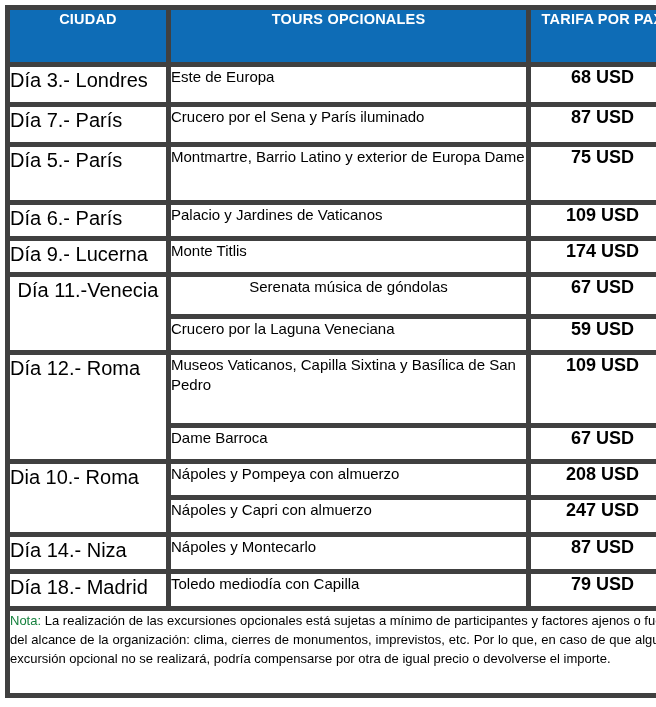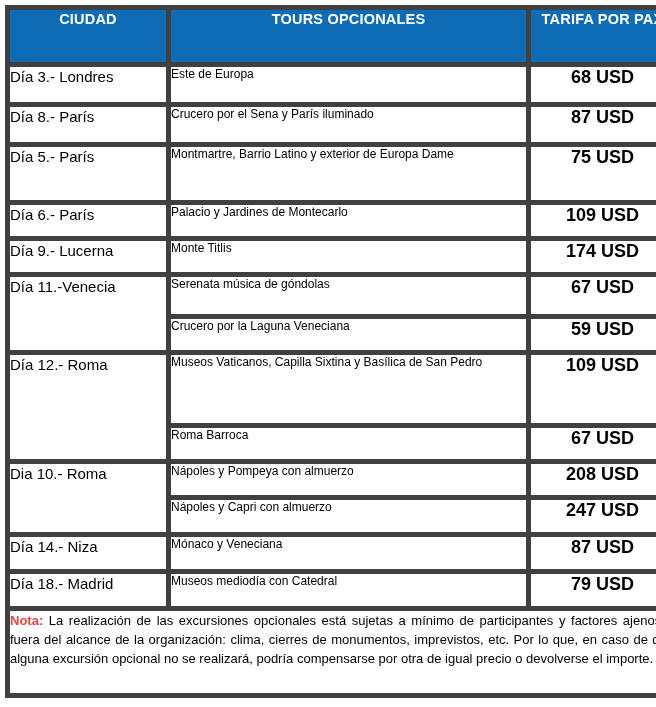--- a/index.html
+++ b/index.html
@@ -48,61 +48,61 @@
     padding-top: 7px;
     line-height: 1.35;
     border-color: #000000;
   }
   th.col-city   { width: 161px; }
   th.col-tours  { width: 360px; }
   th.col-fare   { width: 148px; }
 
   
   td.city {
-    font-size: 15px;
+    font-size: 20px;
     padding: 9px 0 9px 9px;
     vertical-align: middle;
     line-height: 1.3;
     white-space: nowrap;
   }
   td.tour {
-    font-size: 12px;
+    font-size: 15px;
     padding: 8px 10px 8px 8px;
     line-height: 1.32;
     vertical-align: top;
   }
   td.fare {
     font-size: 18px;
     font-weight: bold;
     text-align: center;
     padding: 9px 4px 8px 4px;
     vertical-align: top;
     white-space: nowrap;
   }
 
   
   tr.h40 td  { height: 40px; }
   tr.h58 td  { height: 58px; margin-top: 18px; }
   tr.h36 td  { height: 36px; }
   tr.h37 td  { height: 37px; margin-left: 12px; }
-  tr.h42 td  { height: 42px; }
+  tr.h42 td  { height: 42px; text-align: center; }
   tr.h73 td  { height: 73px; }
 
   
   td.note {
     font-size: 13px;
     line-height: 1.47;
     text-align: justify;
     padding: 8px 7px 10px 7px;
     vertical-align: top;
     height: 87px;
   }
   .note-label {
-    color: #ef4444;
-    font-weight: bold;
+    color: #15803d;
+    font-weight: normal;
   }
 </style>
 </head>
 <body>
 
 <div class="sheet">
 
   <table class="tours">
     <thead>
       <tr>
@@ -113,34 +113,34 @@
     </thead>
     <tbody>
 
       <tr class="h40">
         <td class="city">Día 3.- Londres</td>
         <td class="tour">Este de Europa</td>
         <td class="fare">68 USD</td>
       </tr>
 
       <tr class="h40">
-        <td class="city">Día 8.- París</td>
+        <td class="city">Día 7.- París</td>
         <td class="tour">Crucero por el Sena y París iluminado</td>
         <td class="fare">87 USD</td>
       </tr>
 
       <tr class="h58">
         <td class="city">Día 5.- París</td>
         <td class="tour">Montmartre, Barrio Latino y exterior de Europa Dame</td>
         <td class="fare">75 USD</td>
       </tr>
 
       <tr class="h36">
         <td class="city">Día 6.- París</td>
-        <td class="tour">Palacio y Jardines de Montecarlo</td>
+        <td class="tour">Palacio y Jardines de Vaticanos</td>
         <td class="fare">109 USD</td>
       </tr>
 
       <tr class="h36">
         <td class="city">Día 9.- Lucerna</td>
         <td class="tour">Monte Titlis</td>
         <td class="fare">174 USD</td>
       </tr>
 
       <tr class="h42">
@@ -152,43 +152,43 @@
         <td class="tour">Crucero por la Laguna Veneciana</td>
         <td class="fare">59 USD</td>
       </tr>
 
       <tr class="h73">
         <td class="city" rowspan="2">Día 12.- Roma</td>
         <td class="tour">Museos Vaticanos, Capilla Sixtina y Basílica de San Pedro</td>
         <td class="fare">109 USD</td>
       </tr>
       <tr class="h36">
-        <td class="tour">Roma Barroca</td>
+        <td class="tour">Dame Barroca</td>
         <td class="fare">67 USD</td>
       </tr>
 
       <tr class="h36">
         <td class="city" rowspan="2">Dia 10.- Roma</td>
         <td class="tour">Nápoles y Pompeya con almuerzo</td>
         <td class="fare">208 USD</td>
       </tr>
       <tr class="h37">
         <td class="tour">Nápoles y Capri con almuerzo</td>
         <td class="fare">247 USD</td>
       </tr>
 
       <tr class="h37">
         <td class="city">Día 14.- Niza</td>
-        <td class="tour">Mónaco y Veneciana</td>
+        <td class="tour">Nápoles y Montecarlo</td>
         <td class="fare">87 USD</td>
       </tr>
 
       <tr class="h37">
         <td class="city">Día 18.- Madrid</td>
-        <td class="tour">Museos mediodía con Catedral</td>
+        <td class="tour">Toledo mediodía con Capilla</td>
         <td class="fare">79 USD</td>
       </tr>
 
       <tr>
         <td class="note" colspan="3"><span class="note-label">Nota:</span><span> La realización de las excursiones opcionales está sujetas a mínimo de participantes y factores ajenos o fuera del alcance de la organización: clima, cierres de monumentos, imprevistos, etc. Por lo que, en caso de que alguna excursión opcional no se realizará, podría compensarse por otra de igual precio o devolverse el importe.</span></td>
       </tr>
 
     </tbody>
   </table>
 

